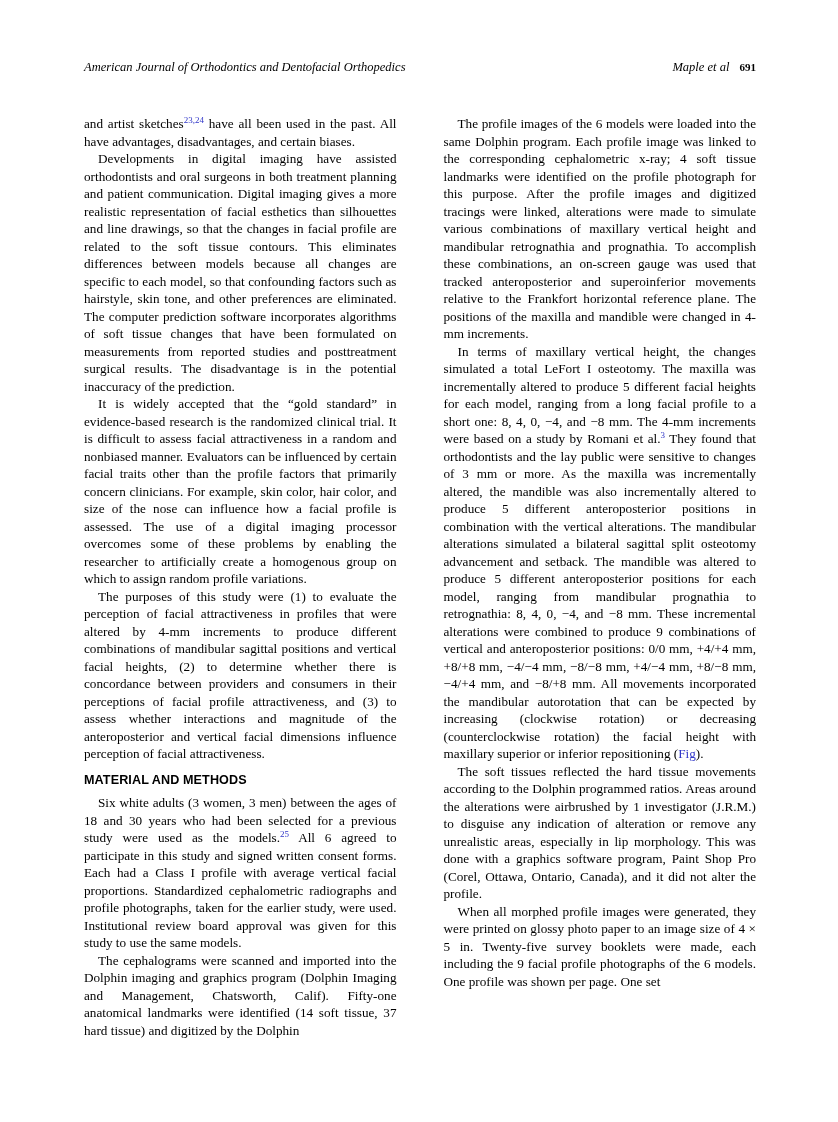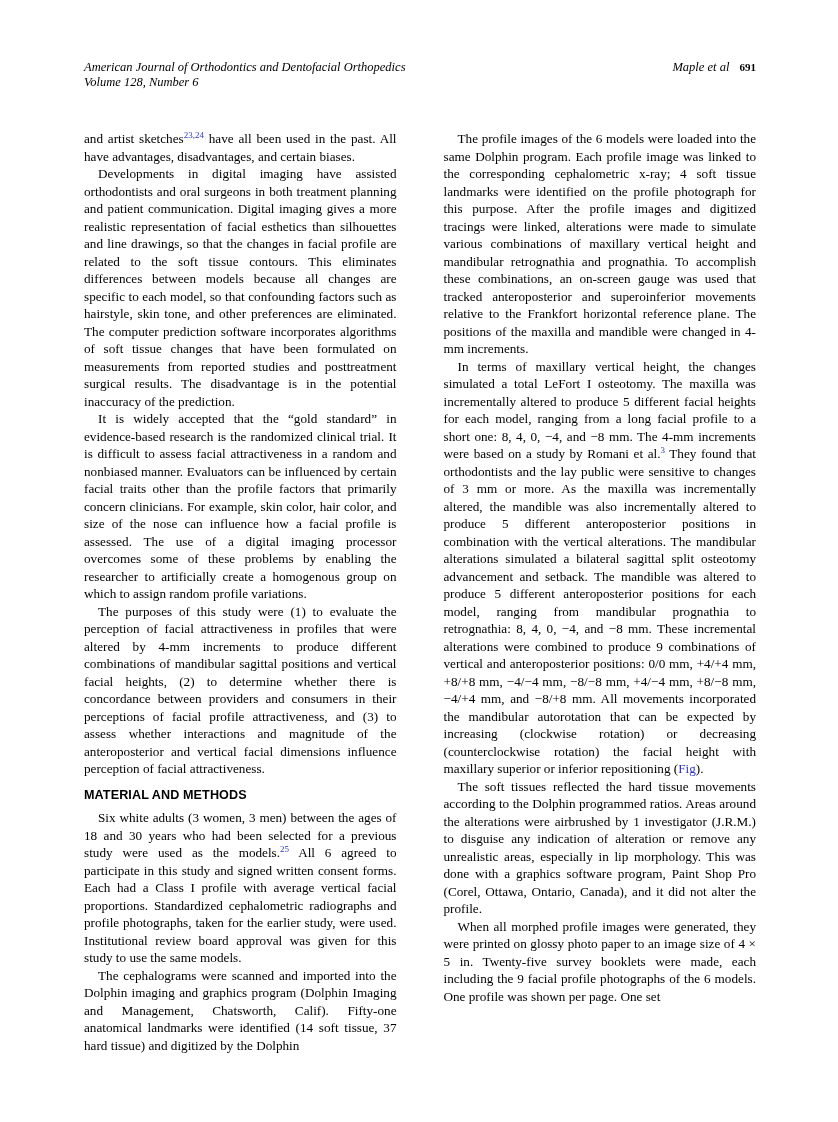--- a/index.html
+++ b/index.html
@@ -63,21 +63,20 @@
 </style>
 </head>
 <body>
 
 <div class="page">
   <div class="content">
 
     <header class="page-header">
       <div class="header-left">
         <div>American Journal of Orthodontics and Dentofacial Orthopedics</div>
-        <div>Volume 128, Number 6</div>
       </div>
       <div class="header-right">
         <span class="authors">Maple et al</span>
         <span class="page-num">691</span>
       </div>
     </header>
 
     <div class="columns">
       <div class="col">
           <p class="para"><span>and artist sketches</span><sup class="ref">23,24</sup><span> have all been used in the past. All have advantages, disadvantages, and certain biases.</span></p>

